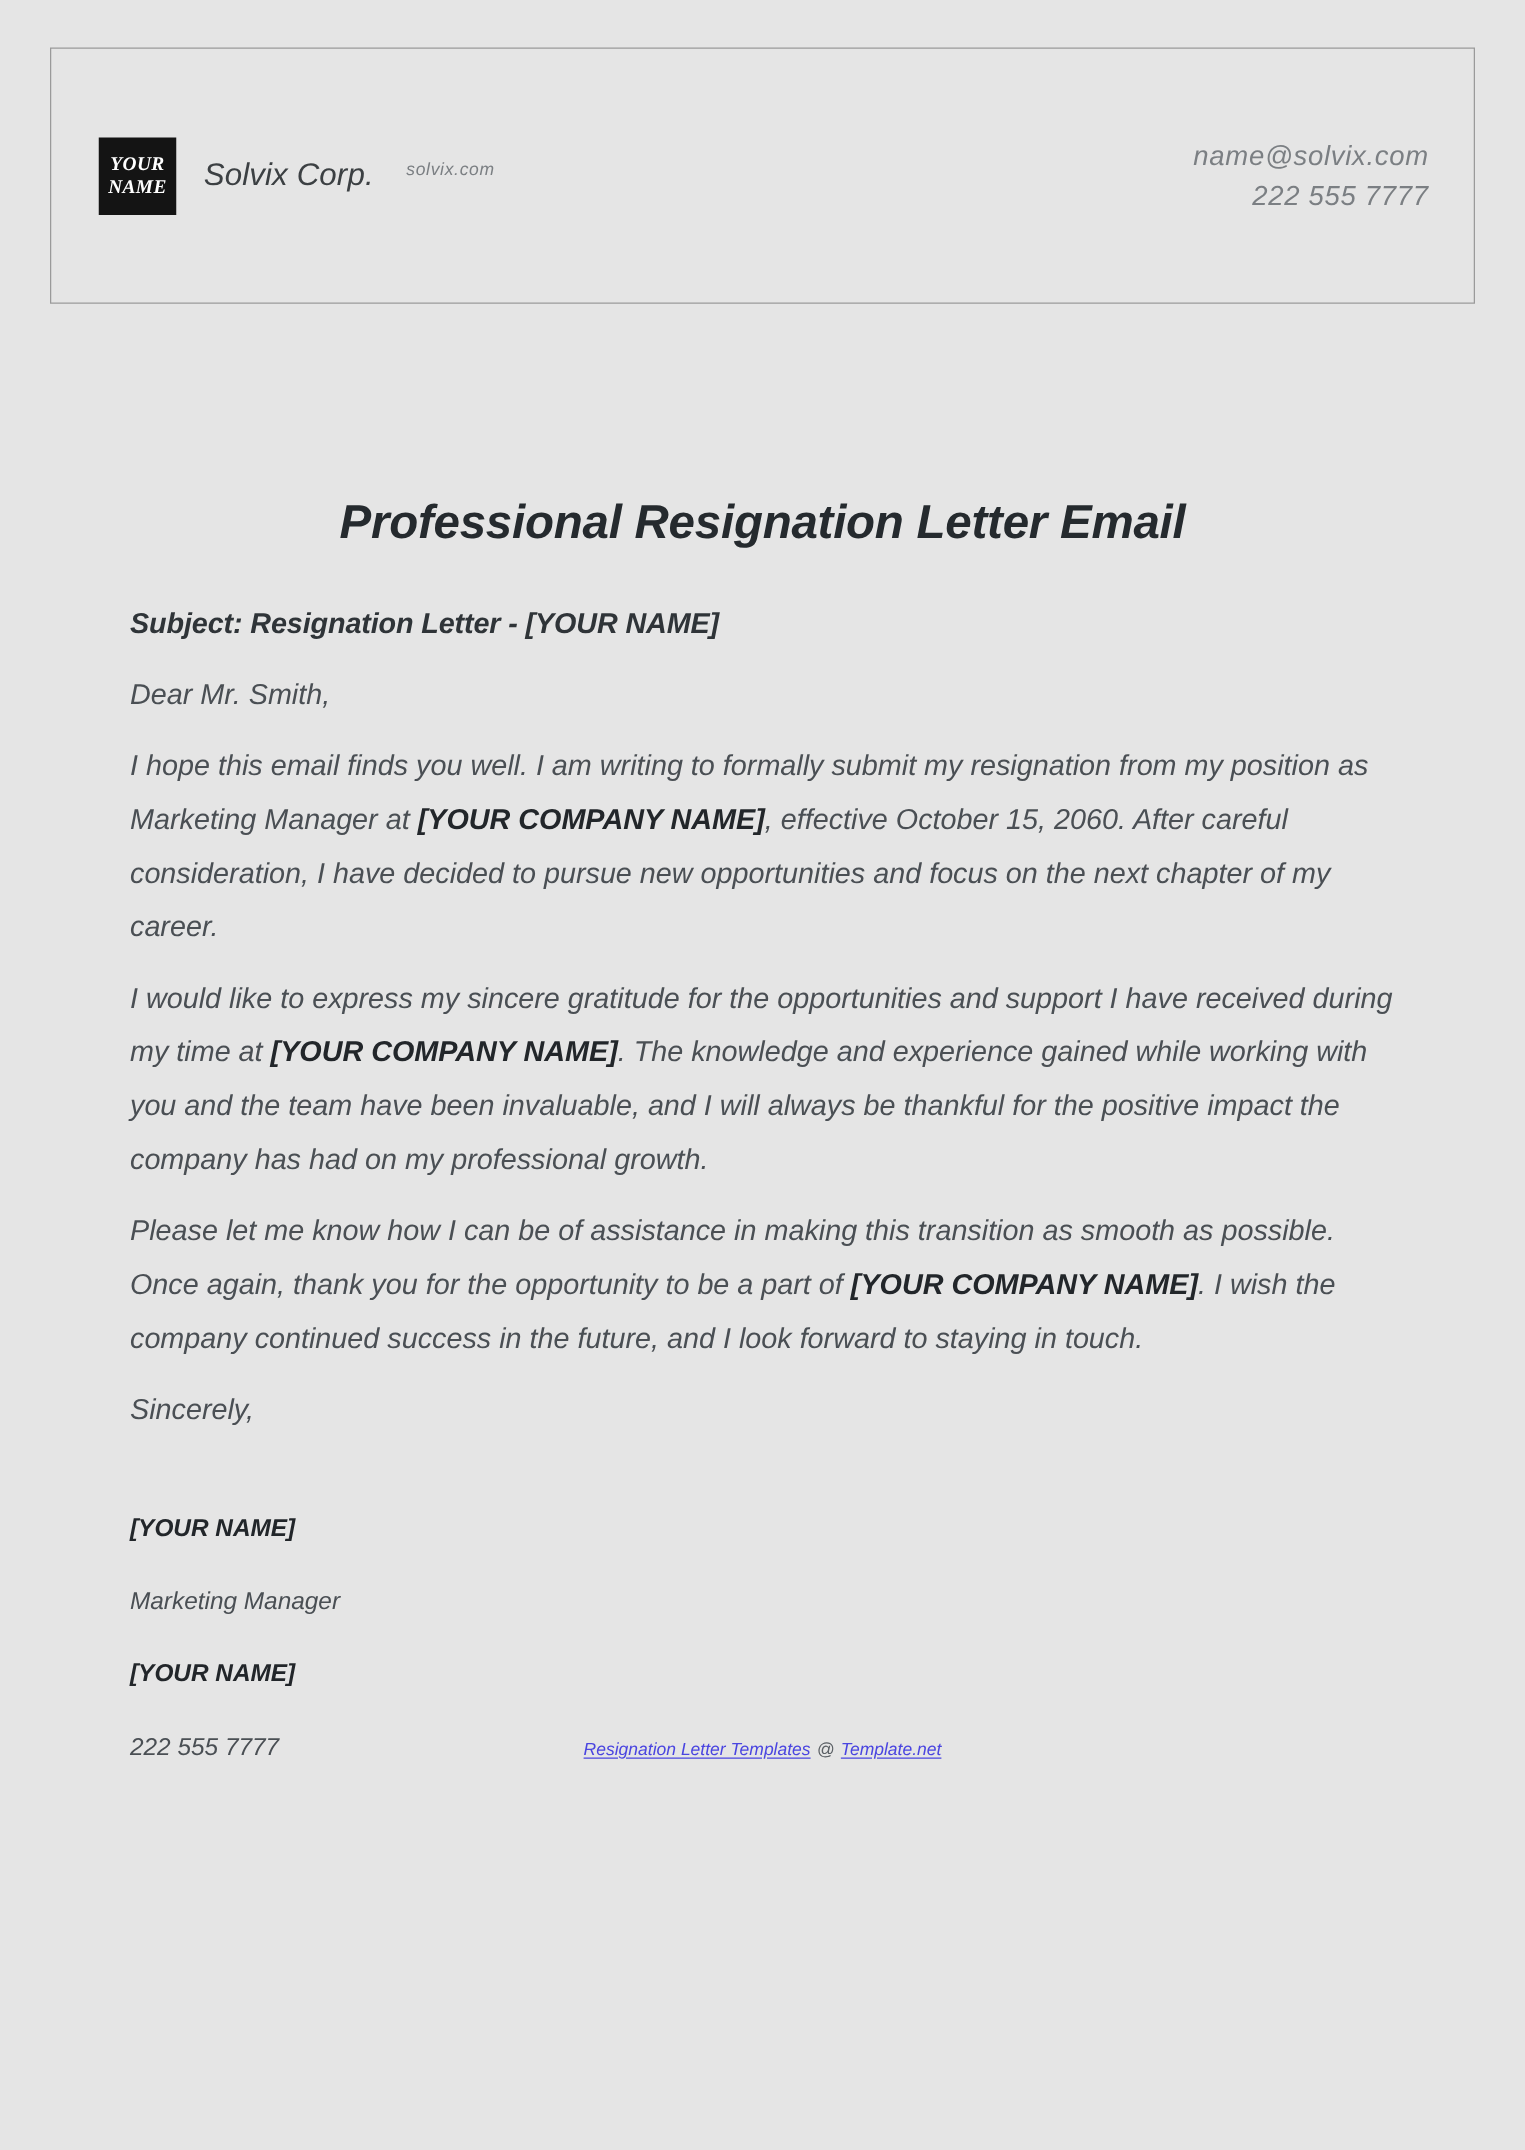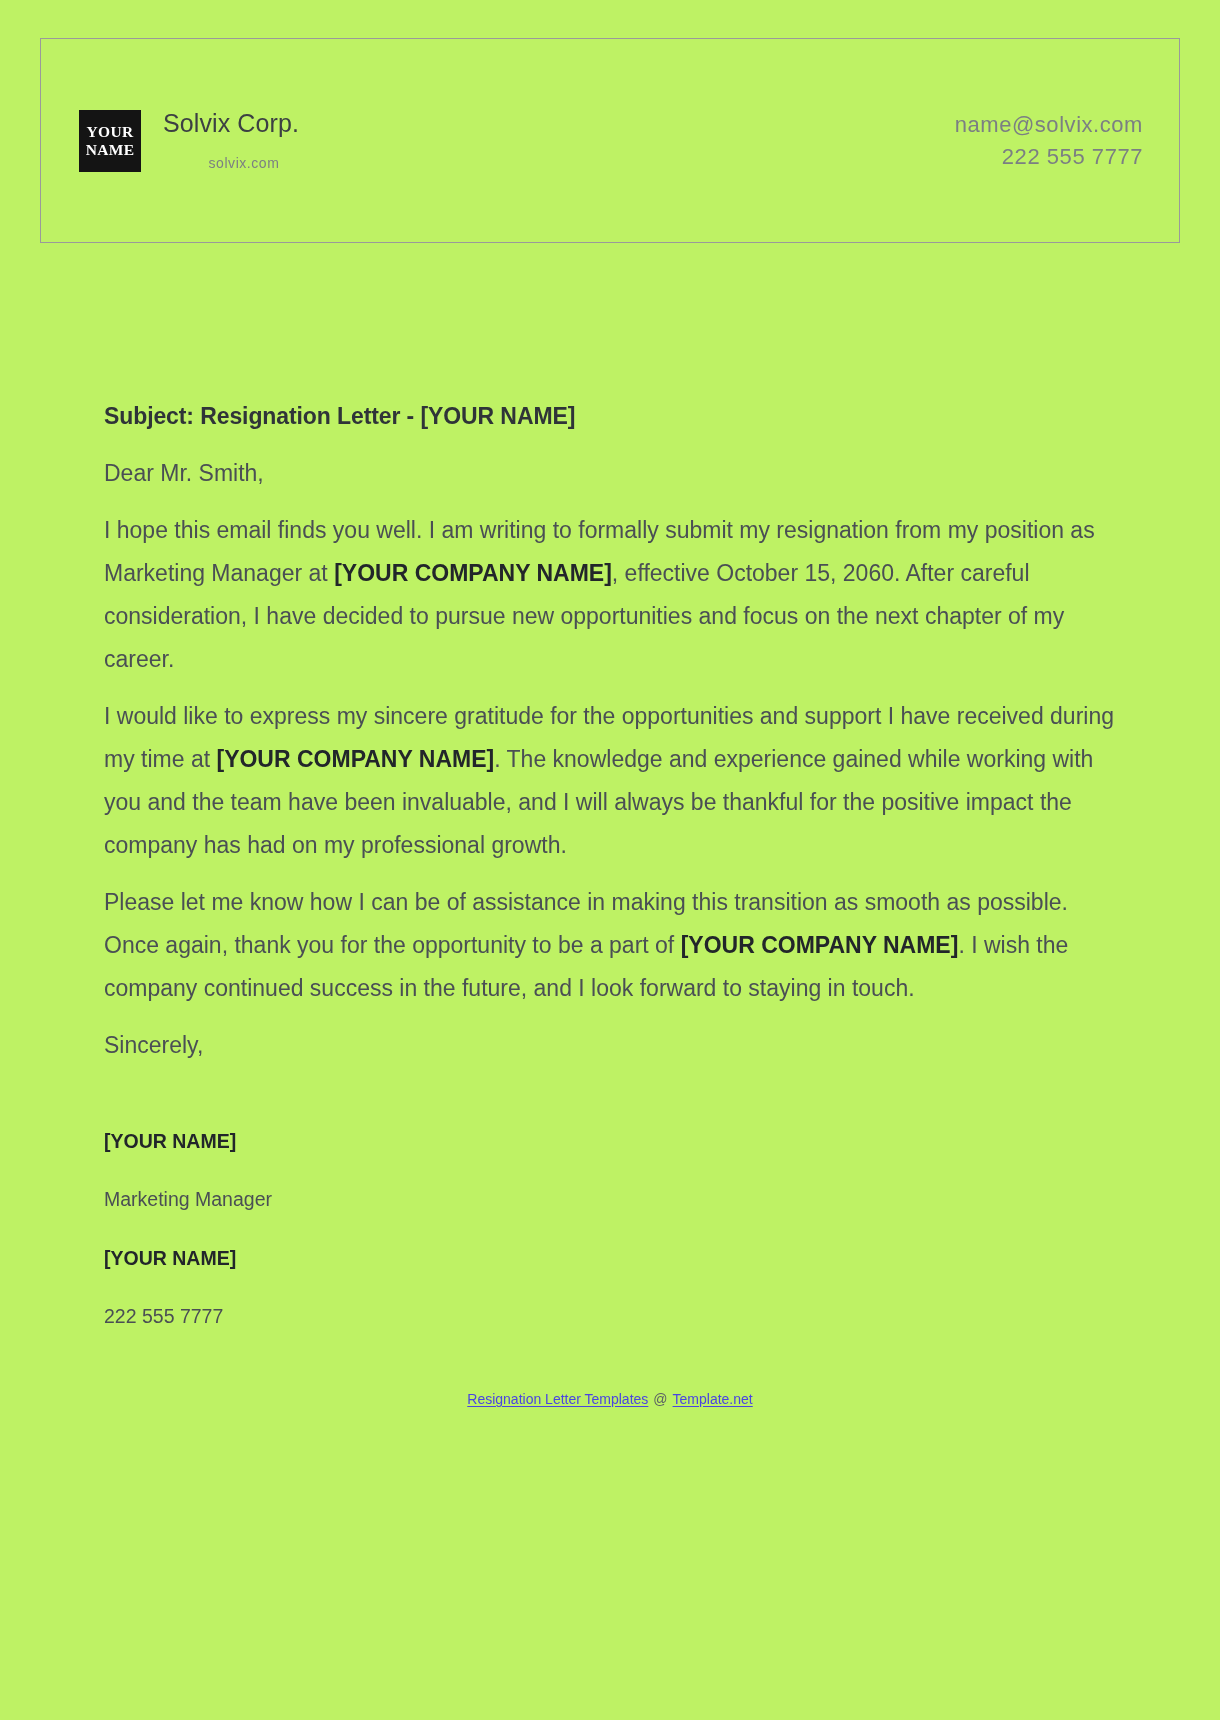--- a/index.html
+++ b/index.html
@@ -12,22 +12,23 @@
     height: 1720px;
     font-family: "Liberation Sans", sans-serif;
     color: #3c4043;
     -webkit-font-smoothing: antialiased;
   }
 
   .page {
     position: relative;
     width: 1220px;
     height: 1720px;
-    background: #bef264;
+    background: #e5e5e5;
     box-sizing: border-box;
+    font-style: italic;
   }
 
   
   .letterhead {
     position: absolute;
     left: 40px;
     top: 38px;
     width: 1140px;
     height: 205px;
     border: 1px solid #9a9a9a;
@@ -65,23 +66,22 @@
     font-family: "Liberation Serif", serif;
     font-weight: bold;
     font-size: 15.5px;
     line-height: 1.12;
     letter-spacing: 0.3px;
     flex: none;
   }
 
   .brand-text {
     display: flex;
-    flex-direction: column;
-    gap: 17px;
-    align-items: center;
+    flex-direction: row;
+    gap: 0;
   }
   .brand-name {
     font-size: 25px;
     color: #3c4043;
     line-height: 1.1;
     letter-spacing: 0.1px;
   }
   .brand-site {
     font-size: 14px;
     color: #7b7f83;
@@ -198,20 +198,21 @@
       <div class="contact">
         <div class="contact-line">name@solvix.com</div>
         <div class="contact-line">222 555 7777</div>
       </div>
 
     </div>
   </div>
 
   <div class="doc">
 
+    <h1 class="doc-title">Professional Resignation Letter Email</h1>
 
     <p class="para subject">Subject: Resignation Letter - [YOUR NAME]</p>
 
     <p class="para">Dear Mr. Smith,</p>
 
     <p class="para"><span>I hope this email finds you well. I am writing to formally submit my resignation from my position as Marketing Manager at </span><b>[YOUR COMPANY NAME]</b><span>, effective October 15, 2060. After careful consideration, I have decided to pursue new opportunities and focus on the next chapter of my career.</span></p>
 
     <p class="para"><span>I would like to express my sincere gratitude for the opportunities and support I have received during my time at </span><b>[YOUR COMPANY NAME]</b><span>. The knowledge and experience gained while working with you and the team have been invaluable, and I will always be thankful for the positive impact the company has had on my professional growth.</span></p>
 
 

